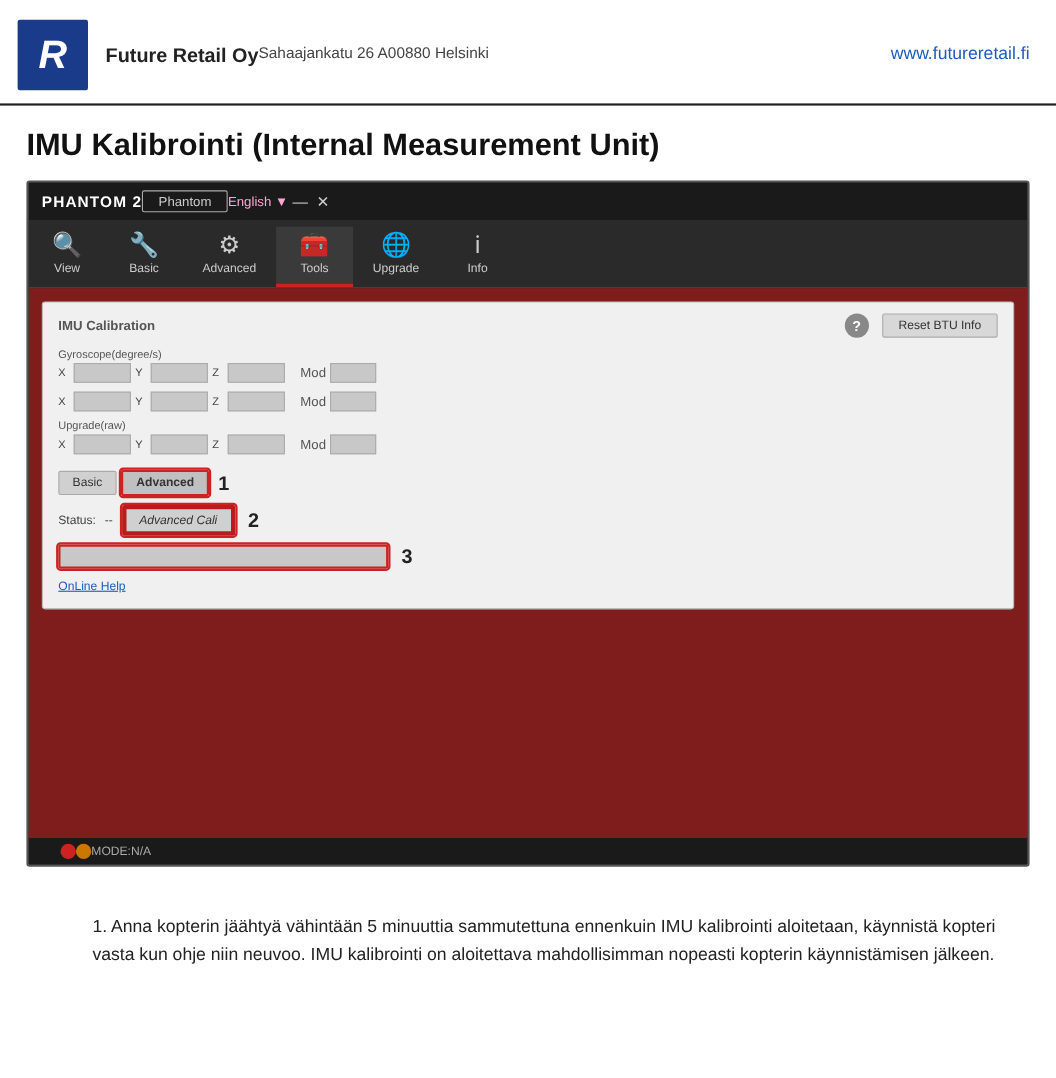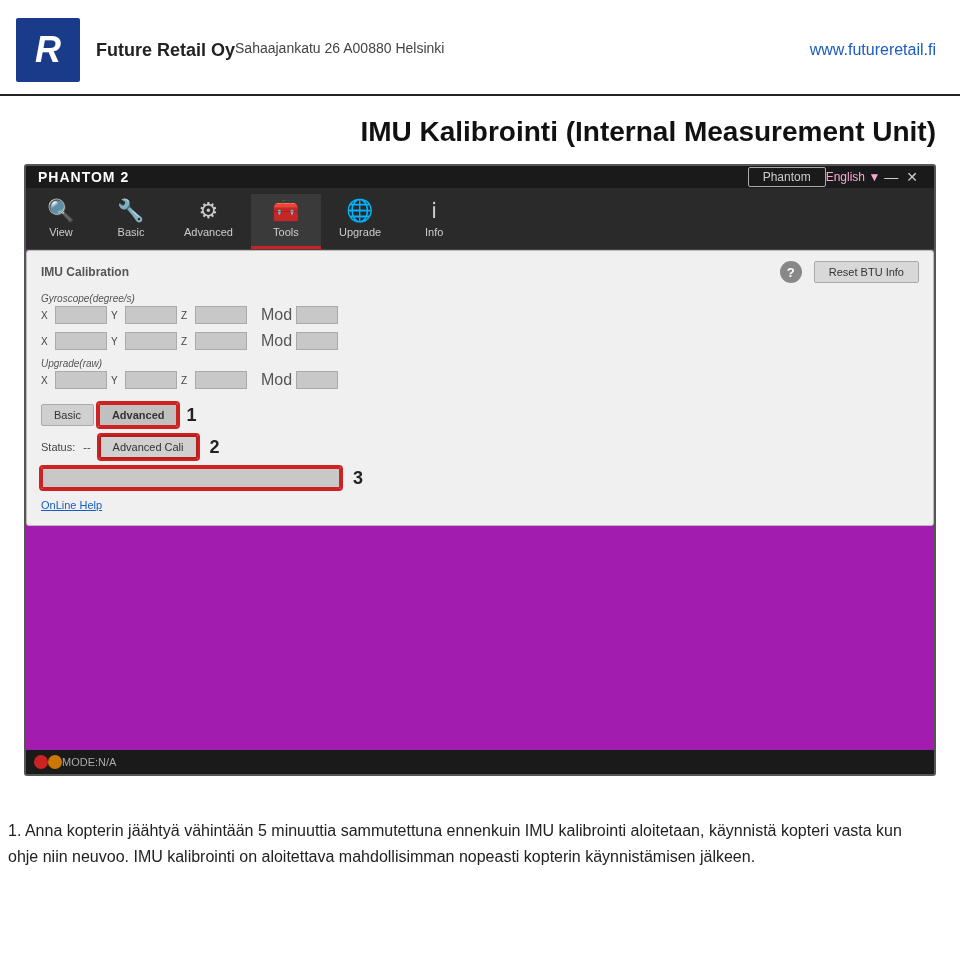--- a/index.html
+++ b/index.html
@@ -58,40 +58,39 @@
     }
 
     
     .page-title-section {
       padding: 20px 24px 16px 24px;
     }
     .page-title {
       font-size: 28px;
       font-weight: bold;
       color: #111;
-      text-align: right;
     }
 
     
     .app-window {
       margin: 0 24px 24px 24px;
       border: 2px solid #555;
       border-radius: 3px;
       background: #2a2a2a;
       overflow: hidden;
     }
 
     
     .title-bar {
       background: #1a1a1a;
       display: flex;
       align-items: center;
-      justify-content: space-between;
+      justify-content: flex-start;
       padding: 6px 12px;
-      height: 22px;
+      height: 34px;
     }
     .title-bar-left {
       display: flex;
       align-items: center;
       gap: 8px;
     }
     .app-title {
       color: white;
       font-size: 14px;
       font-weight: bold;
@@ -155,21 +154,22 @@
       font-size: 22px;
       line-height: 1;
     }
     .toolbar-label {
       font-size: 11px;
       color: #ccc;
     }
 
     
     .main-content {
-      background: #a21caf;
+      background: #7f1d1d;
+      padding: 12px;
       min-height: 500px;
     }
 
     
     .imu-section {
       background: #f0f0f0;
       border: 1px solid #bbb;
       border-radius: 3px;
       padding: 10px 14px 14px 14px;
       position: relative;
@@ -215,21 +215,20 @@
     }
 
     
     .sensor-group {
       margin-bottom: 8px;
     }
     .sensor-label {
       font-size: 10px;
       color: #555;
       margin-bottom: 2px;
-      font-style: italic;
     }
     .sensor-row {
       display: flex;
       align-items: center;
       gap: 4px;
     }
     .axis-label {
       font-size: 10px;
       color: #444;
       width: 10px;
@@ -237,21 +236,21 @@
     .sensor-input {
       width: 52px;
       height: 18px;
       background: #c8c8c8;
       border: 1px solid #aaa;
       font-size: 10px;
       color: #333;
       padding: 1px 3px;
     }
     .mod-label {
-      font-size: 16px;
+      font-size: 12px;
       color: #555;
       margin-left: 10px;
     }
     .mod-input {
       width: 42px;
       height: 18px;
       background: #c8c8c8;
       border: 1px solid #aaa;
       font-size: 10px;
       padding: 1px 3px;
@@ -288,26 +287,27 @@
     .status-label {
       font-size: 11px;
       color: #444;
     }
     .status-value {
       font-size: 11px;
       color: #444;
     }
     .adv-cali-btn {
       background: #d0d0d0;
-      border: 2px solid #b91c1c;
+      border: 4px solid #b91c1c;
       padding: 4px 12px;
       font-size: 11px;
       cursor: pointer;
       color: #333;
       border-radius: 2px;
+      font-style: italic;
     }
 
     
     .progress-area {
       margin: 8px 0 10px 0;
       display: flex;
       align-items: center;
       gap: 8px;
     }
     .progress-bar-outer {
@@ -330,21 +330,21 @@
       cursor: pointer;
       text-decoration: underline;
       margin-top: 6px;
     }
 
     
     .status-bar {
       background: #1a1a1a;
       display: flex;
       align-items: center;
-      padding: 5px 8px;
+      padding: 5px 29px;
     }
     .status-dot {
       width: 14px;
       height: 14px;
       border-radius: 50%;
       display: inline-block;
     }
     .status-dot.red { background: #cc2222; }
     .status-dot.orange { background: #cc7700; }
     .status-mode {
@@ -355,24 +355,25 @@
     
     .annotation {
       font-size: 18px;
       font-weight: bold;
       color: #222;
       margin-left: 4px;
     }
 
     
     .body-text {
-      padding: 18px 24px 24px 8px;
+      padding: 18px 24px 24px 36px;
       font-size: 16px;
       line-height: 1.6;
       color: #222;
+      margin-left: 48px;
     }
 
     
     .red-outline {
       outline: 2px solid #cc2222;
       outline-offset: 0px;
     }
   </style>
 </head>
 <body>

